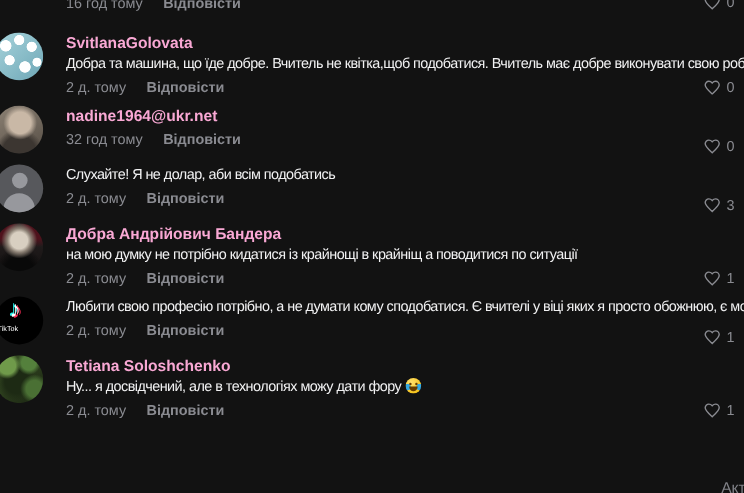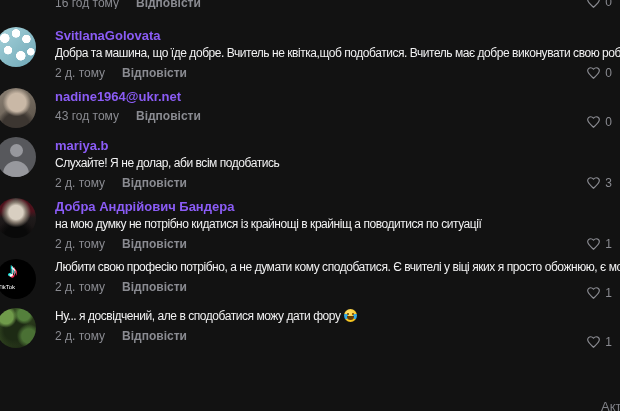--- a/index.html
+++ b/index.html
@@ -18,21 +18,21 @@
   .partial-row .meta { position: absolute; top: -8px; left: 55px; }
   .partial-row .like { position: absolute; top: -5px; right: 8px; }
 
   
   .comment { position: relative; padding: 0 36px 0 55px; margin-bottom: 7px; min-height: 42px; }
   .avatar {
     position: absolute; left: -4px; top: 0;
     width: 40px; height: 40px; border-radius: 50%;
     overflow: hidden; cursor: pointer;
   }
-  .username { font-size: 13px; font-weight: 700; line-height: 17px; color: #8b5cf6; cursor: pointer; }
+  .username { font-size: 13px; font-weight: 700; line-height: 17px; color: #f9a8d4; cursor: pointer; }
   .text-wrap { margin-top: 1px; }
   .line { font-size: 12px; letter-spacing: -0.45px; line-height: 17px; white-space: nowrap; color: #f1f1f2; }
   .meta { display: flex; gap: 17px; font-size: 12px; color: #8a8b91; line-height: 16px; margin-top: 3px; }
   .meta .reply { font-weight: 600; cursor: pointer; }
   .like {
     position: absolute; right: 8px; bottom: 1px;
     display: flex; align-items: center; gap: 4px;
     color: #8a8b91; font-size: 12px; cursor: pointer;
   }
   .like svg { display: block; }
@@ -121,34 +121,33 @@
           <path d="M12 21l-1.5-1.37C5.4 15 2 11.9 2 8.3 2 5.4 4.3 3 7.2 3c1.9 0 3.6 1 4.8 2.4C13.2 4 14.9 3 16.8 3 19.7 3 22 5.4 22 8.3c0 3.6-3.4 6.7-8.5 11.33L12 21z" fill="none" stroke="#8a8b91" stroke-width="2"></path>
         </svg>
       <span>0</span>
     </div>
   </div>
 
   <div class="comment">
     <span class="avatar av-nadine"></span>
     <div class="username">nadine1964@ukr.net</div>
     <div class="meta">
-      <span>43 год тому</span>
+      <span>32 год тому</span>
       <span class="reply">Відповісти</span>
     </div>
     <div class="like">
       <svg viewBox="0 0 24 24" width="15" height="14">
           <path d="M12 21l-1.5-1.37C5.4 15 2 11.9 2 8.3 2 5.4 4.3 3 7.2 3c1.9 0 3.6 1 4.8 2.4C13.2 4 14.9 3 16.8 3 19.7 3 22 5.4 22 8.3c0 3.6-3.4 6.7-8.5 11.33L12 21z" fill="none" stroke="#8a8b91" stroke-width="2"></path>
         </svg>
       <span>0</span>
     </div>
   </div>
 
   <div class="comment">
     <span class="avatar av-mariya"></span>
-    <div class="username">mariya.b</div>
     <div class="text-wrap">
       <div class="line">Слухайте! Я не долар, аби всім подобатись</div>
     </div>
     <div class="meta">
       <span>2 д. тому</span>
       <span class="reply">Відповісти</span>
     </div>
     <div class="like">
       <svg viewBox="0 0 24 24" width="15" height="14">
           <path d="M12 21l-1.5-1.37C5.4 15 2 11.9 2 8.3 2 5.4 4.3 3 7.2 3c1.9 0 3.6 1 4.8 2.4C13.2 4 14.9 3 16.8 3 19.7 3 22 5.4 22 8.3c0 3.6-3.4 6.7-8.5 11.33L12 21z" fill="none" stroke="#8a8b91" stroke-width="2"></path>
@@ -190,22 +189,23 @@
     <div class="like">
       <svg viewBox="0 0 24 24" width="15" height="14">
           <path d="M12 21l-1.5-1.37C5.4 15 2 11.9 2 8.3 2 5.4 4.3 3 7.2 3c1.9 0 3.6 1 4.8 2.4C13.2 4 14.9 3 16.8 3 19.7 3 22 5.4 22 8.3c0 3.6-3.4 6.7-8.5 11.33L12 21z" fill="none" stroke="#8a8b91" stroke-width="2"></path>
         </svg>
       <span>1</span>
     </div>
   </div>
 
   <div class="comment">
     <span class="avatar av-tetiana"></span>
-    <div class="text-wrap">
-      <div class="line"><span>Ну... я досвідчений, але в сподобатися можу дати фору</span><span class="emoji emoji-joy" title="😂"></span></div>
+    <div class="username">Tetiana Soloshchenko</div>
+    <div class="text-wrap">
+      <div class="line"><span>Ну... я досвідчений, але в технологіях можу дати фору</span><span class="emoji emoji-joy" title="😂"></span></div>
     </div>
     <div class="meta">
       <span>2 д. тому</span>
       <span class="reply">Відповісти</span>
     </div>
     <div class="like">
       <svg viewBox="0 0 24 24" width="15" height="14">
           <path d="M12 21l-1.5-1.37C5.4 15 2 11.9 2 8.3 2 5.4 4.3 3 7.2 3c1.9 0 3.6 1 4.8 2.4C13.2 4 14.9 3 16.8 3 19.7 3 22 5.4 22 8.3c0 3.6-3.4 6.7-8.5 11.33L12 21z" fill="none" stroke="#8a8b91" stroke-width="2"></path>
         </svg>
       <span>1</span>

